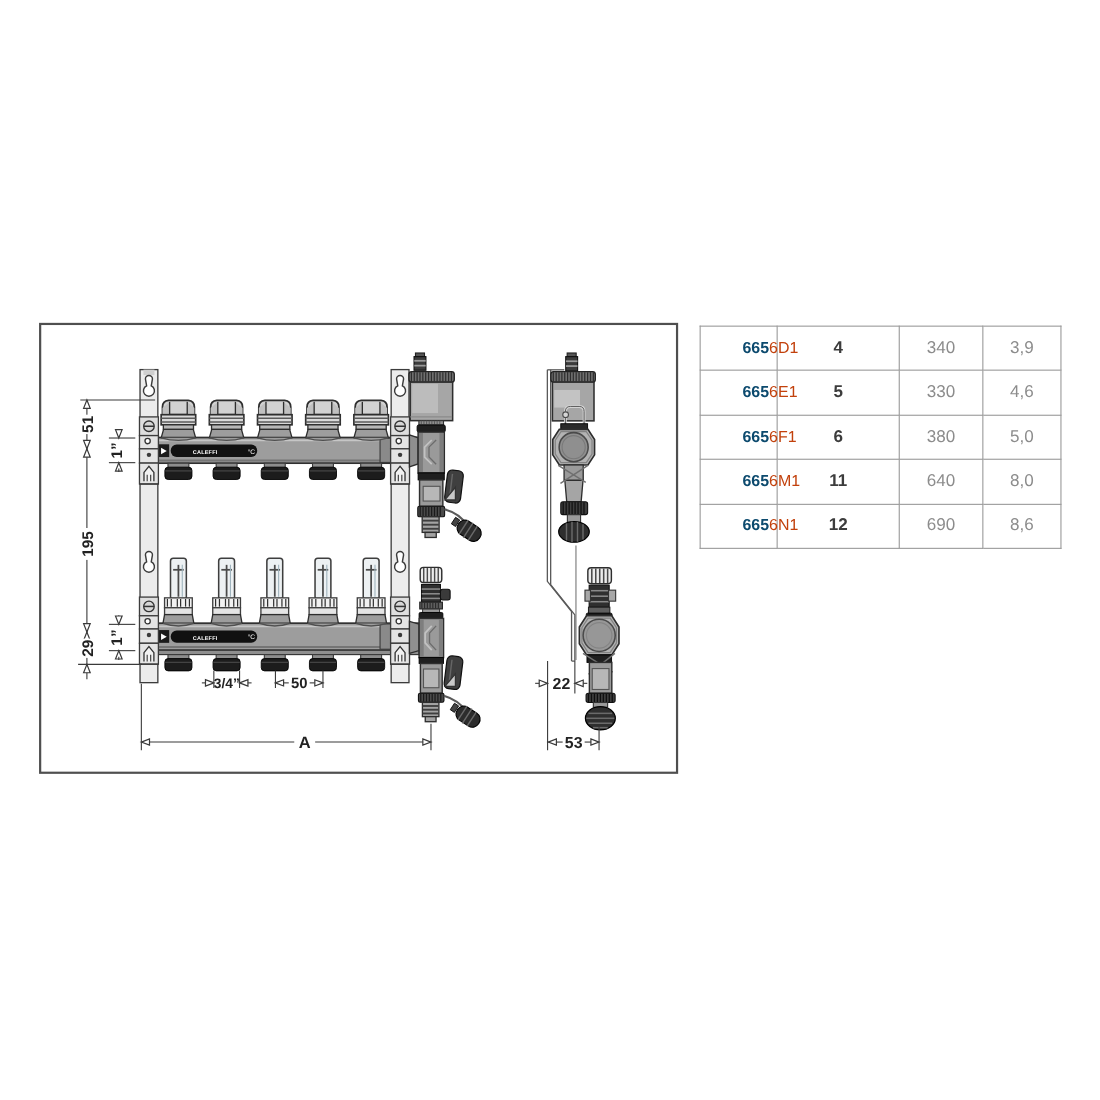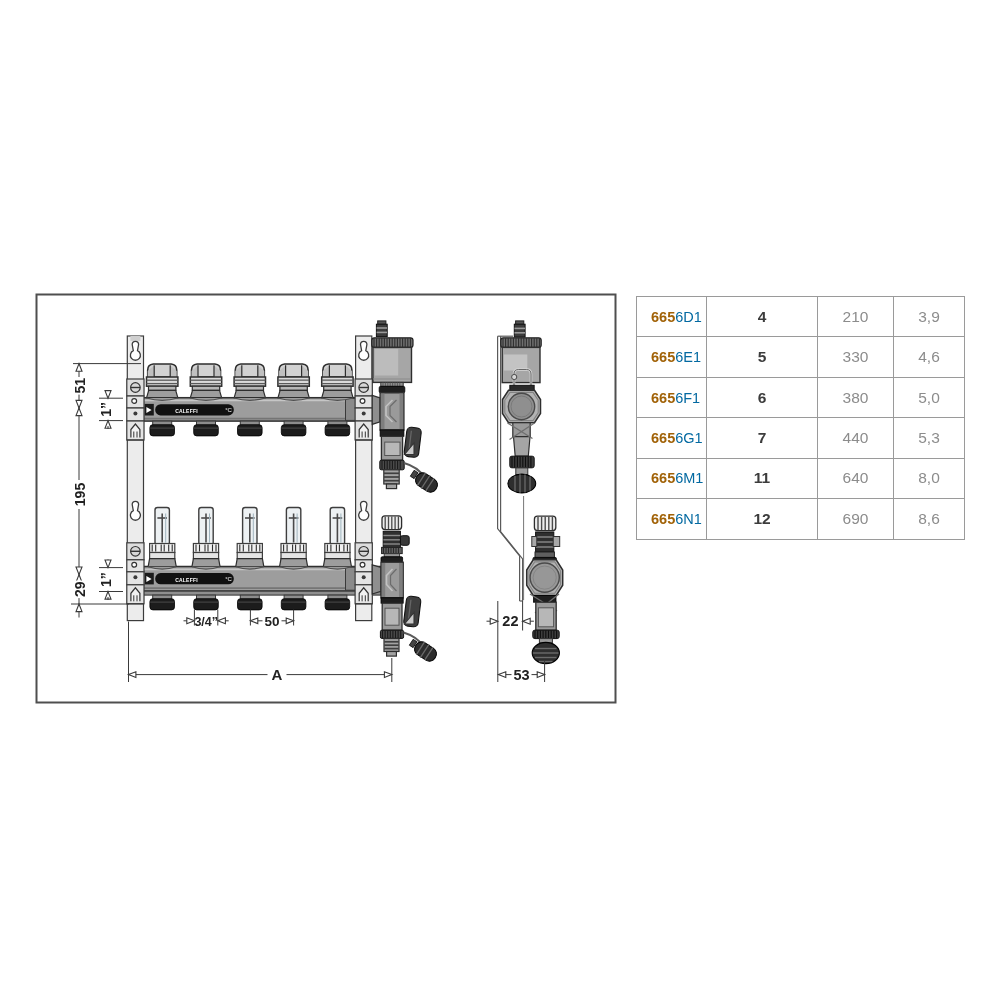--- a/index.html
+++ b/index.html
@@ -5,22 +5,22 @@
   html,body{margin:0;padding:0;background:#ffffff;width:1000px;height:1000px;overflow:hidden;}
   *{box-sizing:border-box;}
   body{font-family:"Liberation Sans", sans-serif;}
   #page{position:relative;width:1000px;height:1000px;background:#fff;}
   #draw{position:absolute;left:0;top:0;}
   table.spec{position:absolute;left:636px;top:296px;border-collapse:collapse;table-layout:fixed;width:328px;border:1.5px solid #818181;}
   table.spec td,table.spec th{border:1px solid #9a9a9a;text-align:center;vertical-align:middle;padding:0;}
   table.spec th{font-weight:normal;color:#7f7f7f;font-size:12.5px;height:44px;}
   table.spec td{height:40.45px;font-size:15.5px;color:#8c8c8c;}
   table.spec td.code{text-align:left;padding-left:14px;font-size:14.5px;letter-spacing:0;}
-  table.spec td.code b{color:#a16207;font-weight:bold;}
-  table.spec td.code span{color:#0369a1;}
+  table.spec td.code b{color:#0c4a6e;font-weight:bold;margin-left:24px;}
+  table.spec td.code span{color:#c2410c;}
   table.spec td.der{font-weight:bold;color:#3c3c3c;font-size:15.5px;}
   th .sm{display:block;line-height:15px;}
 </style>
 </head>
 <body>
 <div id="page">
 <svg id="draw" width="1000" height="1000" viewBox="0 0 1000 1000">
 <defs>
 <g id="vcap">
   <path d="M -14.5 377 L -14.5 370 Q -14.5 364.5 -9 364 L 9 364 Q 14.5 364.5 14.5 370 L 14.5 377 Z" fill="#d2d2d2" stroke="#2e2e2e" stroke-width="1.6"></path>
@@ -570,44 +570,38 @@
         <col style="width:111px">
         <col style="width:76px">
         <col style="width:71px">
       </colgroup>
 
 <tbody>
 
 <tr>
           <td class="code"><b>665</b><span>6D1</span></td>
           <td class="der">4</td>
-          <td>210</td>
+          <td>340</td>
           <td>3,9</td>
         </tr>
 
 <tr>
           <td class="code"><b>665</b><span>6E1</span></td>
           <td class="der">5</td>
           <td>330</td>
           <td>4,6</td>
         </tr>
 
 <tr>
           <td class="code"><b>665</b><span>6F1</span></td>
           <td class="der">6</td>
           <td>380</td>
           <td>5,0</td>
         </tr>
 
-<tr>
-          <td class="code"><b>665</b><span>6G1</span></td>
-          <td class="der">7</td>
-          <td>440</td>
-          <td>5,3</td>
-        </tr>
 
 
 
 
 <tr>
           <td class="code"><b>665</b><span>6M1</span></td>
           <td class="der">11</td>
           <td>640</td>
           <td>8,0</td>
         </tr>

